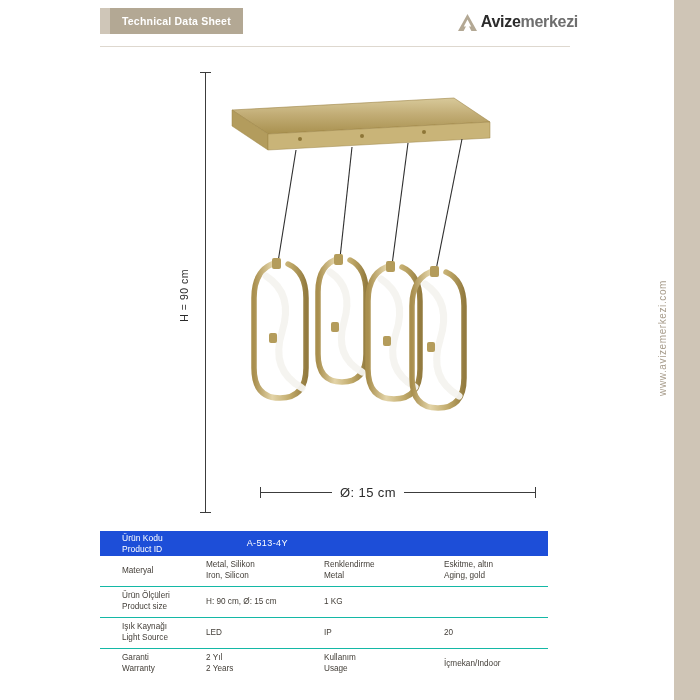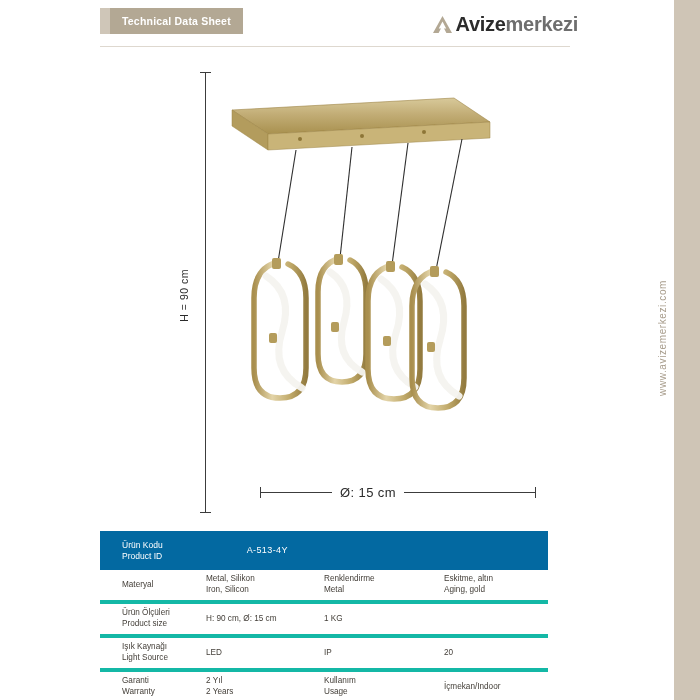--- a/index.html
+++ b/index.html
@@ -52,21 +52,21 @@
     top: 13px;
     display: flex;
     align-items: center;
     gap: 4px;
   }
   .brand-mark {
     width: 19px; height: 17px;
     position: relative;
   }
   .brand-text {
-    font-size: 20px;
+    font-size: 16px;
     font-weight: bold;
     letter-spacing: -.3px;
     color: #2b2b2b;
   }
   .brand-text .light { color: #6e6e6e; font-weight: bold; }
 
   .header-rule {
     position: absolute;
     left: 100px;
     top: 46px;
@@ -164,38 +164,38 @@
   .lamp-svg { position: absolute; left: 0; top: 0; }
 
   
   .table {
     position: absolute;
     left: 100px;
     top: 531px;
     width: 448px;
   }
   .table-head {
-    background: #0369a1;
+    background: #1d4ed8;
     color: #ffffff;
-    height: 39px;
+    height: 25px;
     display: flex;
     align-items: center;
     padding-left: 22px;
     font-size: 8.5px;
     line-height: 1.25;
   }
   .table-head .code-val {
     margin-left: 84px;
     font-size: 9px;
     font-weight: normal;
     letter-spacing: .4px;
   }
   .row {
     display: flex;
-    border-bottom: 4px solid #14b8a6;
+    border-bottom: 1px solid #14b8a6;
     min-height: 30px;
     align-items: center;
     font-size: 8.2px;
     line-height: 1.3;
     color: #45403a;
   }
   .row:last-child { border-bottom: none; }
   .c-label { width: 106px; padding-left: 22px; box-sizing: border-box; }
   .c-value { width: 118px; }
   .c-label2 { width: 120px; }

